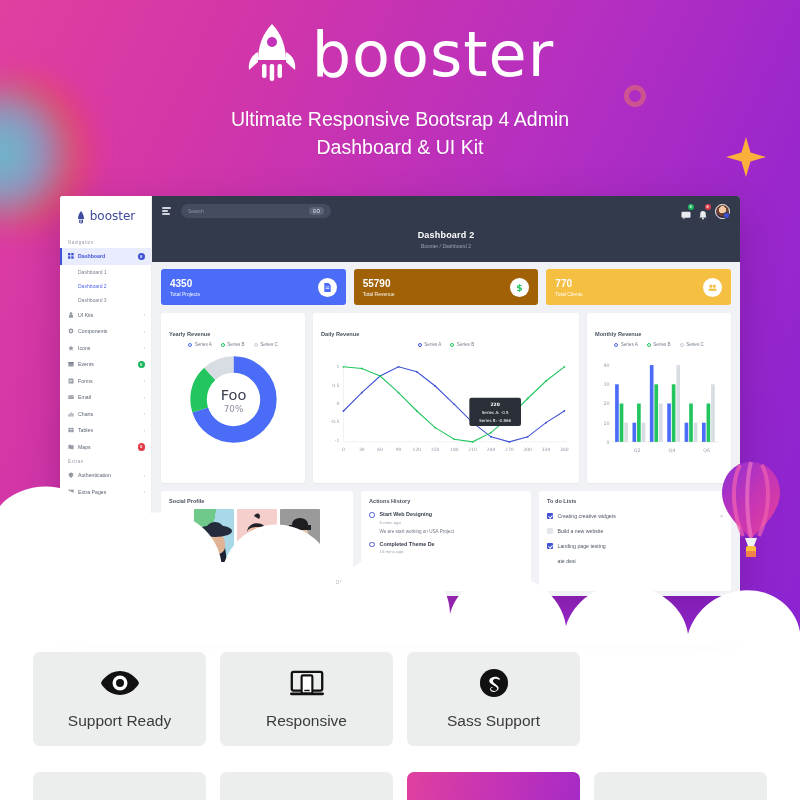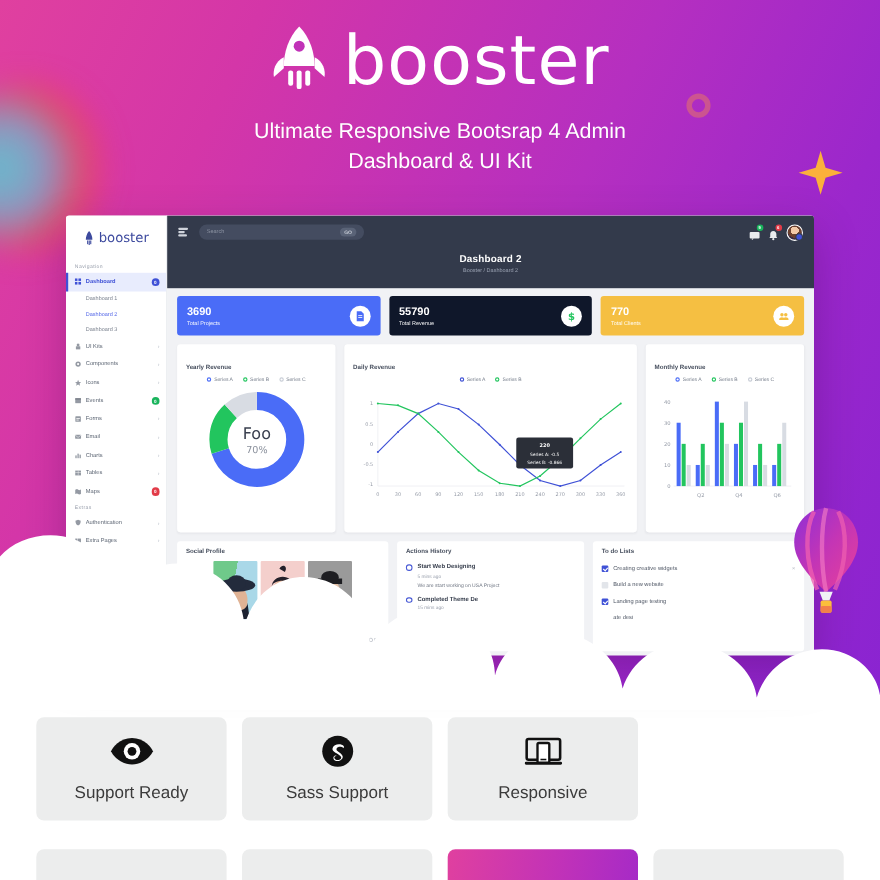--- a/index.html
+++ b/index.html
@@ -388,32 +388,32 @@
         <div class="page-title">Dashboard 2</div>
         <div class="crumb">Booster  /  Dashboard 2</div>
       </div>
     </div>
 
     <div class="content">
 
       <div class="stat-row">
         <div class="stat" style="background:#4a6cf7">
           <div>
-            <div class="num">3690</div>
+            <div class="num">4350</div>
             <div class="lbl">Total Projects</div>
           </div>
           <span class="stat-ico">
             <svg viewBox="0 0 12 12" width="11" height="11">
                 <path d="M2.5 1 L7 1 L9.5 3.5 L9.5 11 L2.5 11 Z" fill="#4a6cf7"></path>
                 <rect x="4" y="5" width="4" height=".8" fill="#fff"></rect>
                 <rect x="4" y="6.8" width="4" height=".8" fill="#fff"></rect>
               </svg>
           </span>
         </div>
-        <div class="stat" style="background:#0f172a">
+        <div class="stat" style="background:#a16207">
           <div>
             <div class="num">55790</div>
             <div class="lbl">Total Revenue</div>
           </div>
           <span class="stat-ico">
             <svg viewBox="0 0 12 12" width="11" height="11">
                 <text x="6" y="9.5" font-size="10" font-family="DejaVu Sans, sans-serif" font-weight="bold" fill="#22c55e" text-anchor="middle">$</text>
               </svg>
           </span>
         </div>
@@ -734,37 +734,37 @@
       <svg viewBox="0 0 40 26" width="40" height="26">
         <path d="M20 1 C31 1 38 10 39 13 C38 16 31 25 20 25 C9 25 2 16 1 13 C2 10 9 1 20 1 Z" fill="#111"></path>
         <circle cx="20" cy="13" r="7.5" fill="#fff"></circle>
         <circle cx="20" cy="13" r="4" fill="#111"></circle>
       </svg>
     </span>
     <span class="feat-lbl">Support Ready</span>
   </div>
   <div class="feat">
     <span class="feat-ico">
-      <svg viewBox="0 0 32 32" width="30" height="30">
-        <circle cx="16" cy="16" r="15" fill="#111"></circle>
-        <path d="M22 11 C19 8 12 9 11 13 C10 17 17 18 19 21 C21 24 15 26 13 23 C12 21.5 14 20 15.5 21 C14 19 11 21 12 23.5 C13.2 26.4 18.5 26 20.5 23 C22.4 20 17.8 17.6 15.8 15.8 C13.4 13.6 16 11 19 11.6 C20.6 11.9 21.5 12.6 22 13 Z" fill="#fff"></path>
-      </svg>
-    </span>
-    <span class="feat-lbl">Sass Support</span>
-  </div>
-  <div class="feat">
-    <span class="feat-ico">
       <svg viewBox="0 0 38 30" width="34" height="27">
         <rect x="2" y="2" width="34" height="21" rx="2" fill="none" stroke="#111" stroke-width="2.6"></rect>
         <rect x="0" y="25" width="38" height="3" rx="1.5" fill="#111"></rect>
         <rect x="13" y="6" width="12" height="20" rx="1.5" fill="#fff" stroke="#111" stroke-width="2.4"></rect>
         <rect x="16" y="22" width="6" height="1.6" fill="#111"></rect>
       </svg>
     </span>
     <span class="feat-lbl">Responsive</span>
+  </div>
+  <div class="feat">
+    <span class="feat-ico">
+      <svg viewBox="0 0 32 32" width="30" height="30">
+        <circle cx="16" cy="16" r="15" fill="#111"></circle>
+        <path d="M22 11 C19 8 12 9 11 13 C10 17 17 18 19 21 C21 24 15 26 13 23 C12 21.5 14 20 15.5 21 C14 19 11 21 12 23.5 C13.2 26.4 18.5 26 20.5 23 C22.4 20 17.8 17.6 15.8 15.8 C13.4 13.6 16 11 19 11.6 C20.6 11.9 21.5 12.6 22 13 Z" fill="#fff"></path>
+      </svg>
+    </span>
+    <span class="feat-lbl">Sass Support</span>
   </div>
 </div>
 
 <div class="features" style="top:772px">
   <div class="feat">
     <span class="feat-ico">
       <svg viewBox="0 0 36 28" width="34" height="26">
         <rect x="2" y="7" width="18" height="3" fill="#111"></rect>
           <rect x="14" y="2" width="3" height="13" fill="#111"></rect>
         <rect x="16" y="19" width="18" height="3" fill="#111"></rect>

